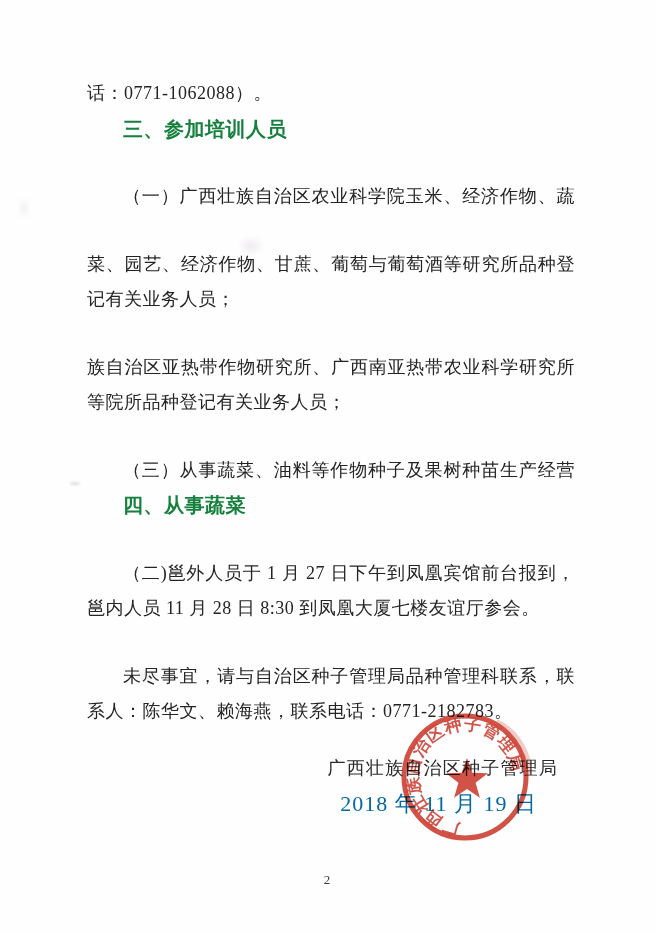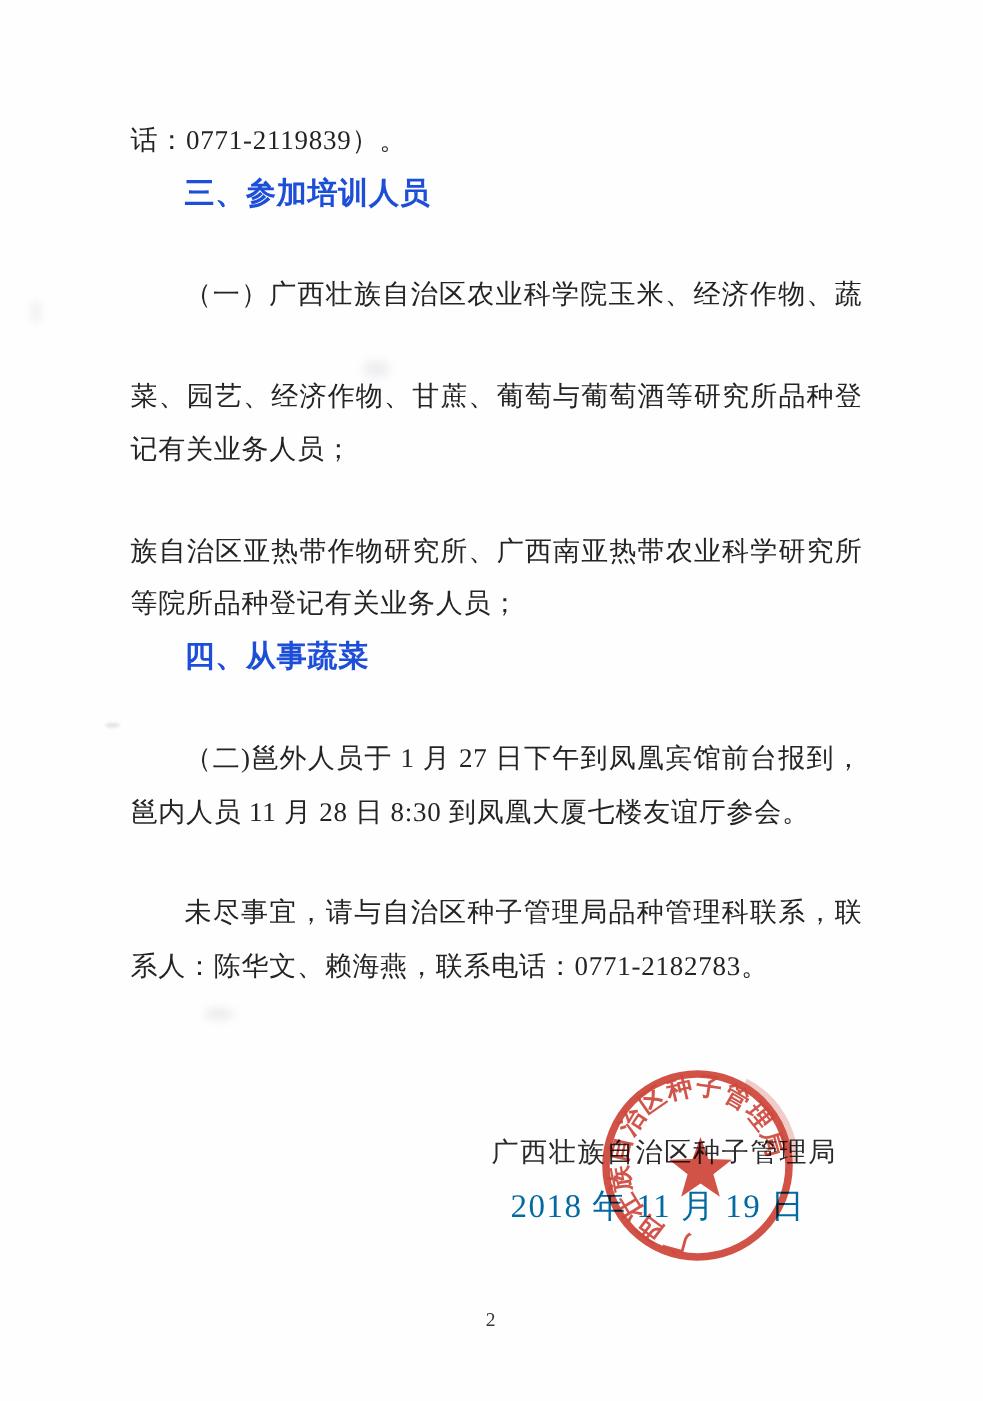--- a/index.html
+++ b/index.html
@@ -23,21 +23,21 @@
     color: #242424;
     letter-spacing: 0.5px;
   }
   .ln { min-height: 35.5px; }
   .ind { padding-left: 36px; }
   .fill { text-align: justify; text-align-last: justify; margin-top: 32px; }
   .bold {
     font-weight: 700;
     font-size: 20px;
     font-family: "Liberation Sans", "DejaVu Sans", sans-serif;
-    color: #1d4ed8;
+    color: #15803d;
   }
   
   .sig-org {
     position: absolute;
     top: 753px; right: 97px;
     font-size: 18px; letter-spacing: 1.2px;
     color: #2a2a2a;
     line-height: 30px;
   }
   .sig-date {
@@ -83,27 +83,28 @@
     background: #777777; opacity: 0.22; filter: blur(1px); }
   .smudge-d { left: 20px; top: 200px; width: 8px; height: 16px;
     background: #aaaaaa; opacity: 0.12; filter: blur(2px); }
 </style>
 </head>
 <body>
 
 <div class="page">
 
   <div class="text-block">
-    <div class="ln">话：0771-2119839）。</div>
+    <div class="ln">话：0771-1062088）。</div>
     <div class="ln ind bold">三、参加培训人员</div>
     <div class="ln ind fill">（一）广西壮族自治区农业科学院玉米、经济作物、蔬</div>
     <div class="ln fill">菜、园艺、经济作物、甘蔗、葡萄与葡萄酒等研究所品种登</div>
     <div class="ln">记有关业务人员；</div>
     <div class="ln fill">族自治区亚热带作物研究所、广西南亚热带农业科学研究所</div>
     <div class="ln">等院所品种登记有关业务人员；</div>
+    <div class="ln ind fill">（三）从事蔬菜、油料等作物种子及果树种苗生产经营</div>
     <div class="ln ind bold">四、从事蔬菜</div>
     <div class="ln ind fill">（二)邕外人员于 1 月 27 日下午到凤凰宾馆前台报到，</div>
     <div class="ln">邕内人员 11 月 28 日 8:30 到凤凰大厦七楼友谊厅参会。</div>
     <div class="ln ind fill">未尽事宜，请与自治区种子管理局品种管理科联系，联</div>
     <div class="ln">系人：陈华文、赖海燕，联系电话：0771-2182783。</div>
   </div>
 
   <div class="sig-org">广西壮族自治区种子管理局</div>
   <div class="sig-date">2018 年 11 月 19 日</div>
 

